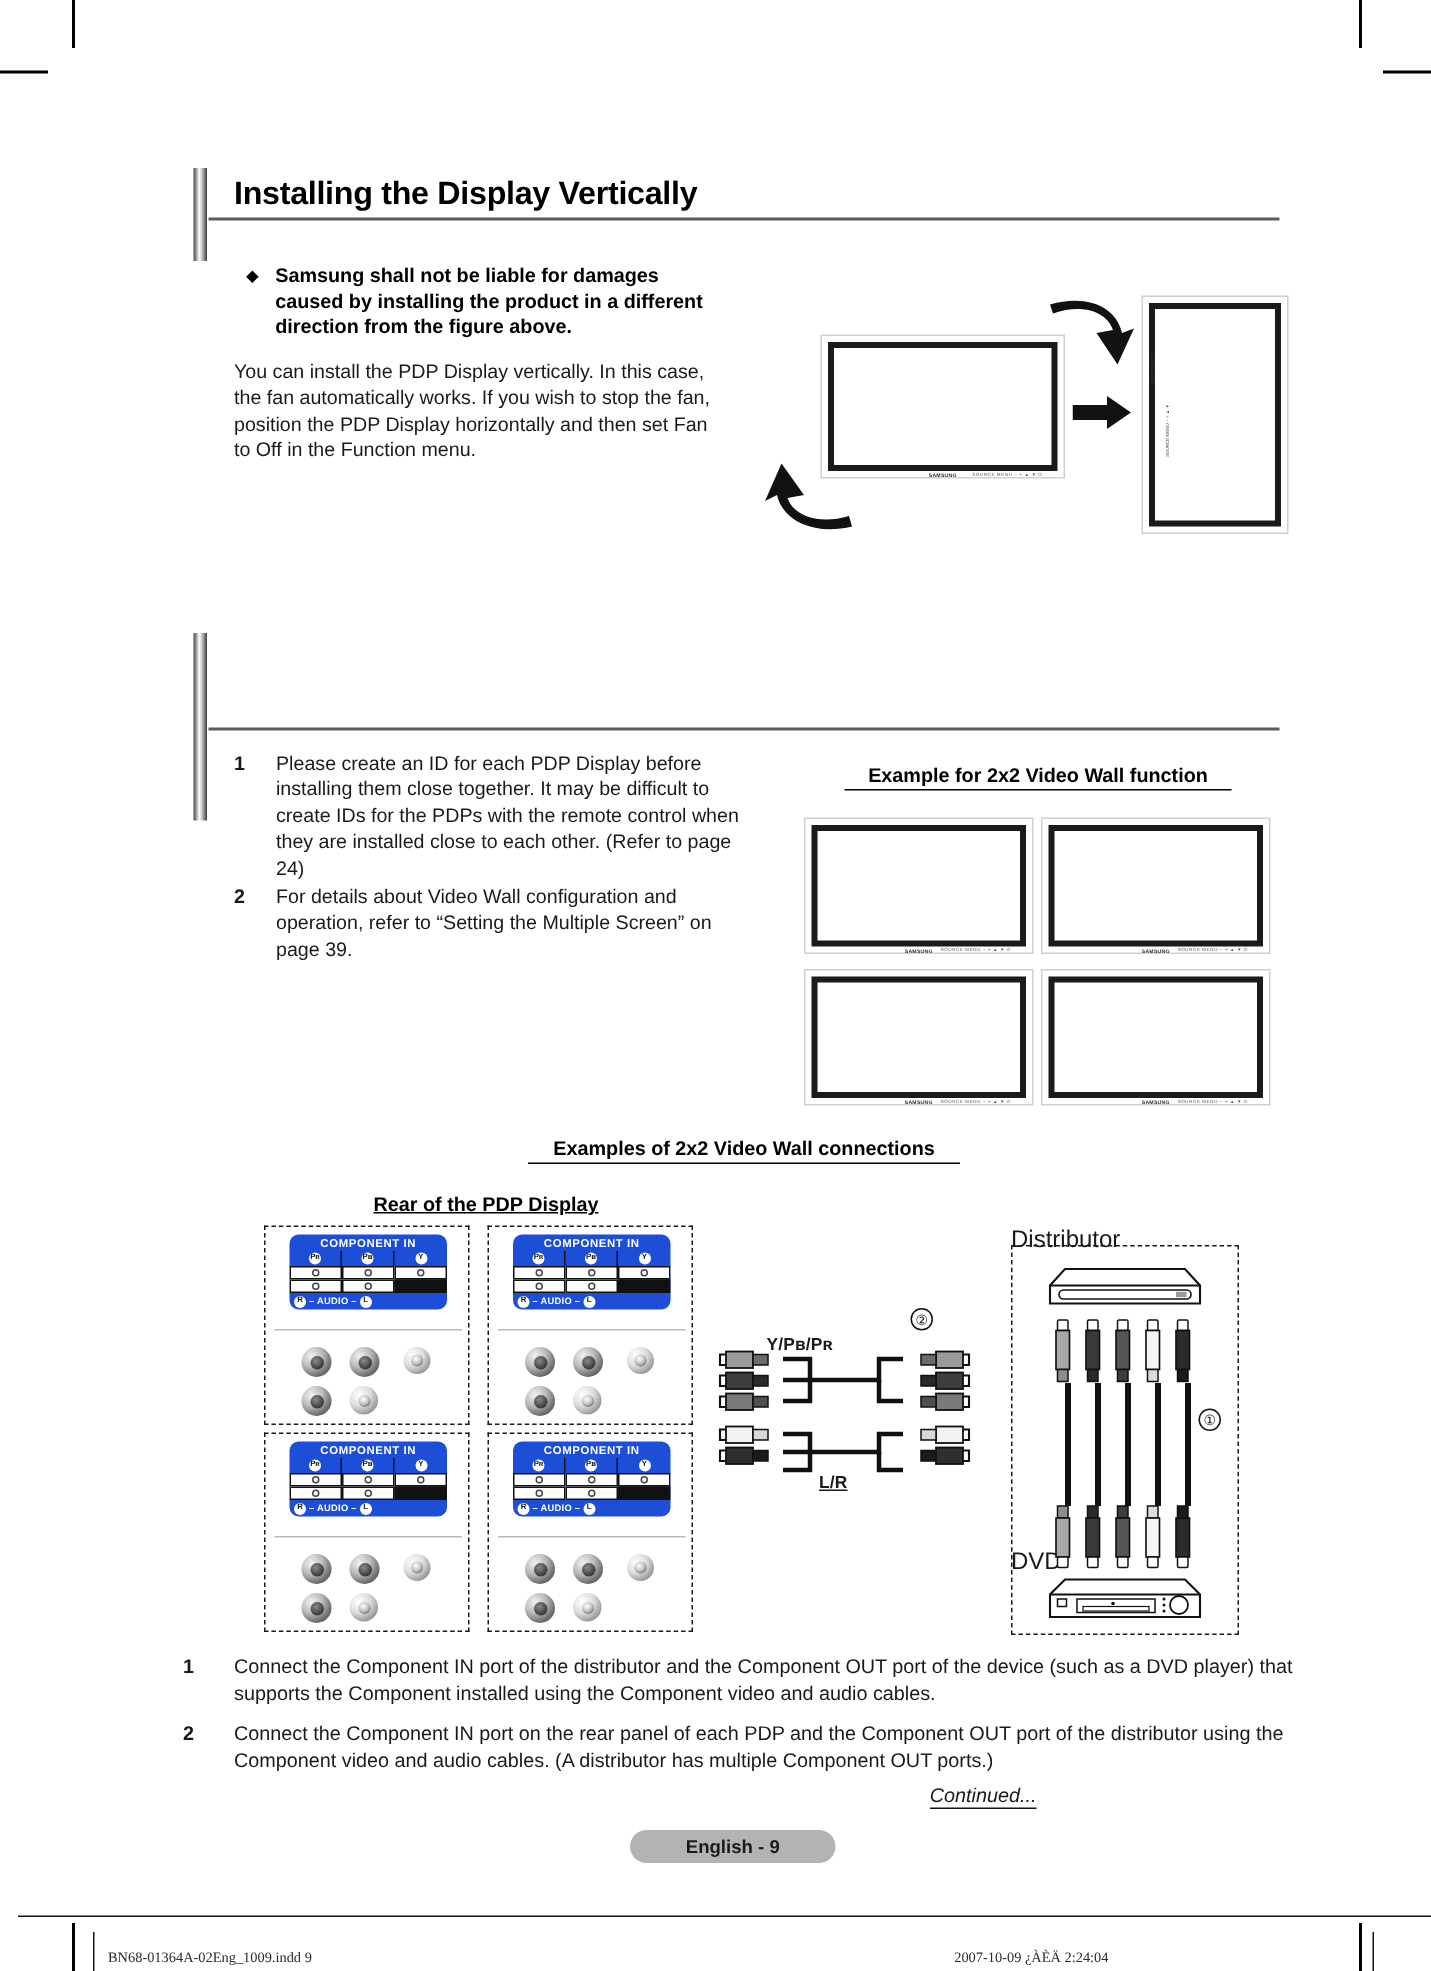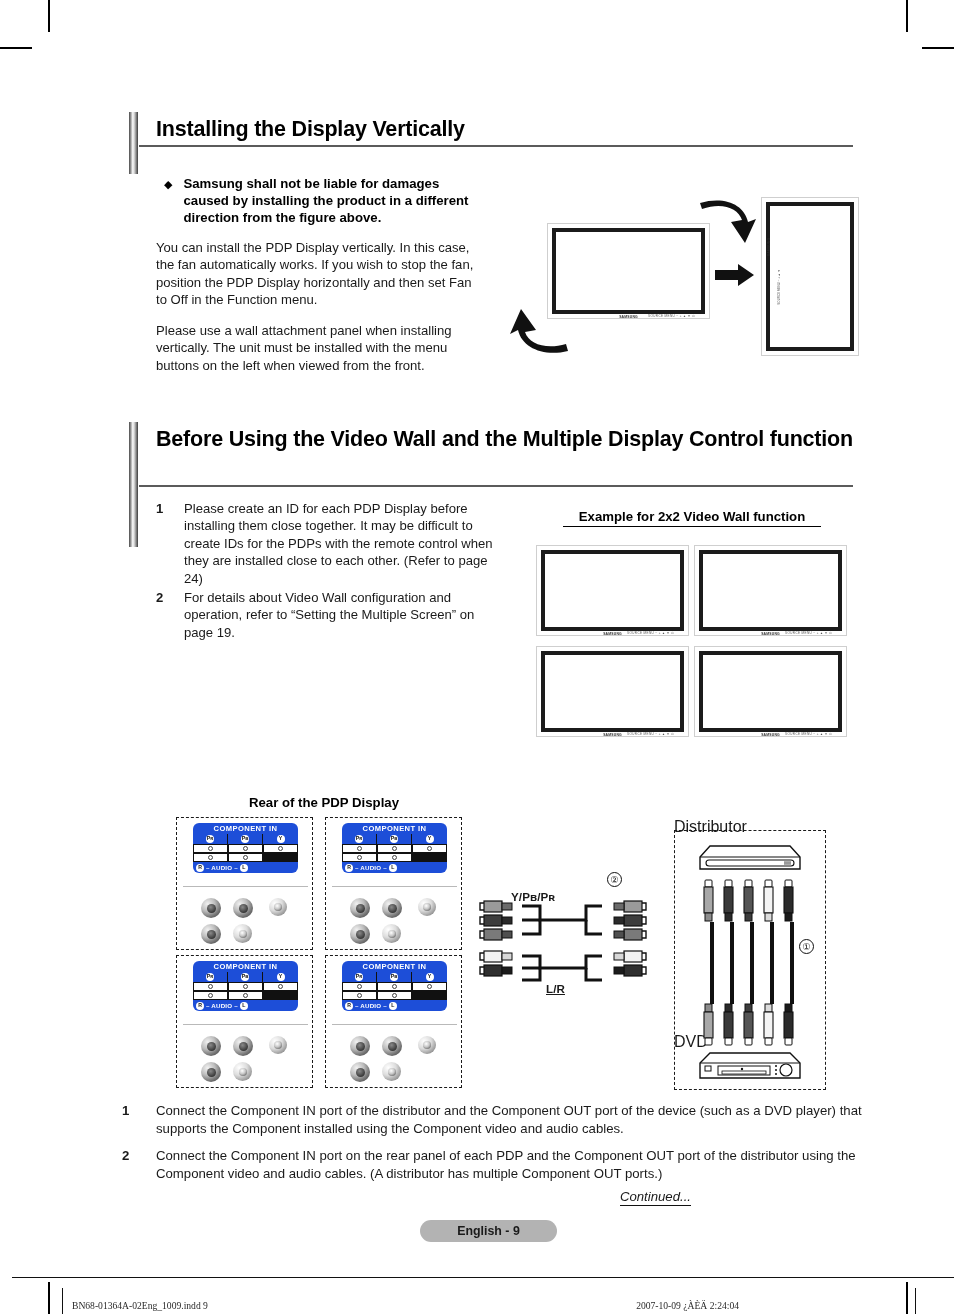--- a/index.html
+++ b/index.html
@@ -255,21 +255,20 @@
 
   <div class="bullet-row" style="left:152px; top:163px;">
     <span class="bullet-dia">◆</span>
     <span class="bullet-text">Samsung shall not be liable for damages caused by installing the product in a different direction from the figure above.</span>
   </div>
 
   <div class="para" style="left:144px; top:227px;">
     <span>You can install the PDP Display vertically. In this case, the fan automatically works. If you wish to stop the fan, position the PDP Display horizontally and then set </span><b>Fan</b><span> to </span><b>Off</b><span> in the </span><b>Function</b><span> menu.</span>
   </div>
 
-  <div class="para" style="left:144px; top:310px;">Please use a wall attachment panel when installing vertically. The unit must be installed with the menu buttons on the left when viewed from the front.</div>
 
   <div class="pdp" style="left:535px; top:211px; width:163px; height:96px;">
     <div class="screen">
       <span class="brand">SAMSUNG</span>
       <span class="btns">SOURCE  MENU  −  +  ▲  ▼  ⏻</span>
     </div>
   </div>
 
   <div class="pdp pdp-v" style="left:749px; top:185px; width:98px; height:159px;">
     <div class="screen">
@@ -284,31 +283,30 @@
 
   <svg class="arrow-svg" style="left:703px; top:251px;" width="40" height="24" viewBox="0 0 40 24">
     <path d="M0,7 L23,7 L23,1 L39,12 L23,23 L23,17 L0,17 Z" fill="#111"></path>
   </svg>
 
   <svg class="arrow-svg" style="left:498px; top:291px;" width="60" height="52" viewBox="0 0 60 52">
     <path d="M58,48 C34,54 12,45 8,27 L0,31 L11,6 L26,27 L15,29 C19,41 36,47 56,41 Z" fill="#111"></path>
   </svg>
 
   <div class="sec-bar" style="left:117px; top:410px; height:125px;"></div>
-  <div class="sec-title" style="position:absolute; left:144px; top:414px; width:700px;">Before Using the Video Wall and the Multiple Display Control function</div>
   <div class="sec-rule" style="left:127px; top:473px; width:714px;"></div>
 
   <div class="numlist" style="left:144px; top:488px;">
     <div class="numrow">
       <span class="n">1</span>
       <span class="t">Please create an ID for each PDP Display before installing them close together. It may be difficult to create IDs for the PDPs with the remote control when they are installed close to each other. (Refer to page 24)</span>
     </div>
     <div class="numrow">
       <span class="n">2</span>
-      <span class="t">For details about Video Wall configuration and operation, refer to “Setting the Multiple Screen” on page 19.</span>
+      <span class="t">For details about Video Wall configuration and operation, refer to “Setting the Multiple Screen” on page 39.</span>
     </div>
   </div>
 
   <div class="fig-cap underline" style="left:551px; top:497px; width:258px;">Example for 2x2 Video Wall function</div>
 
   <div class="pdp" style="left:524px; top:533px; width:153px; height:91px;">
     <div class="screen">
       <span class="brand">SAMSUNG</span>
       <span class="btns">SOURCE MENU − + ▲ ▼ ⏻</span>
     </div>
@@ -325,22 +323,23 @@
       <span class="btns">SOURCE MENU − + ▲ ▼ ⏻</span>
     </div>
   </div>
   <div class="pdp" style="left:682px; top:634px; width:153px; height:91px;">
     <div class="screen">
       <span class="brand">SAMSUNG</span>
       <span class="btns">SOURCE MENU − + ▲ ▼ ⏻</span>
     </div>
   </div>
 
-
-  <div class="fig-cap" style="left:168px; top:783px; width:288px;">Rear of the PDP Display</div>
+  <div class="fig-cap underline" style="left:340px; top:746px; width:288px;">Examples of 2x2 Video Wall connections</div>
+
+  <div class="fig-cap" style="left:168px; top:783px; width:288px;text-decoration:underline;">Rear of the PDP Display</div>
 
   <div class="rearbox" style="left:164px; top:805px; width:137px; height:133px;">
     <div class="comp-label" style="left:16px; top:5px; width:105px;">
       <div class="comp-title">COMPONENT IN</div>
       <div class="comp-grid">
         <div class="comp-cellhdr">
             <span class="jack-badge">Pʀ</span>
           </div>
         <div class="comp-cellhdr">
             <span class="jack-badge">Pʙ</span>

